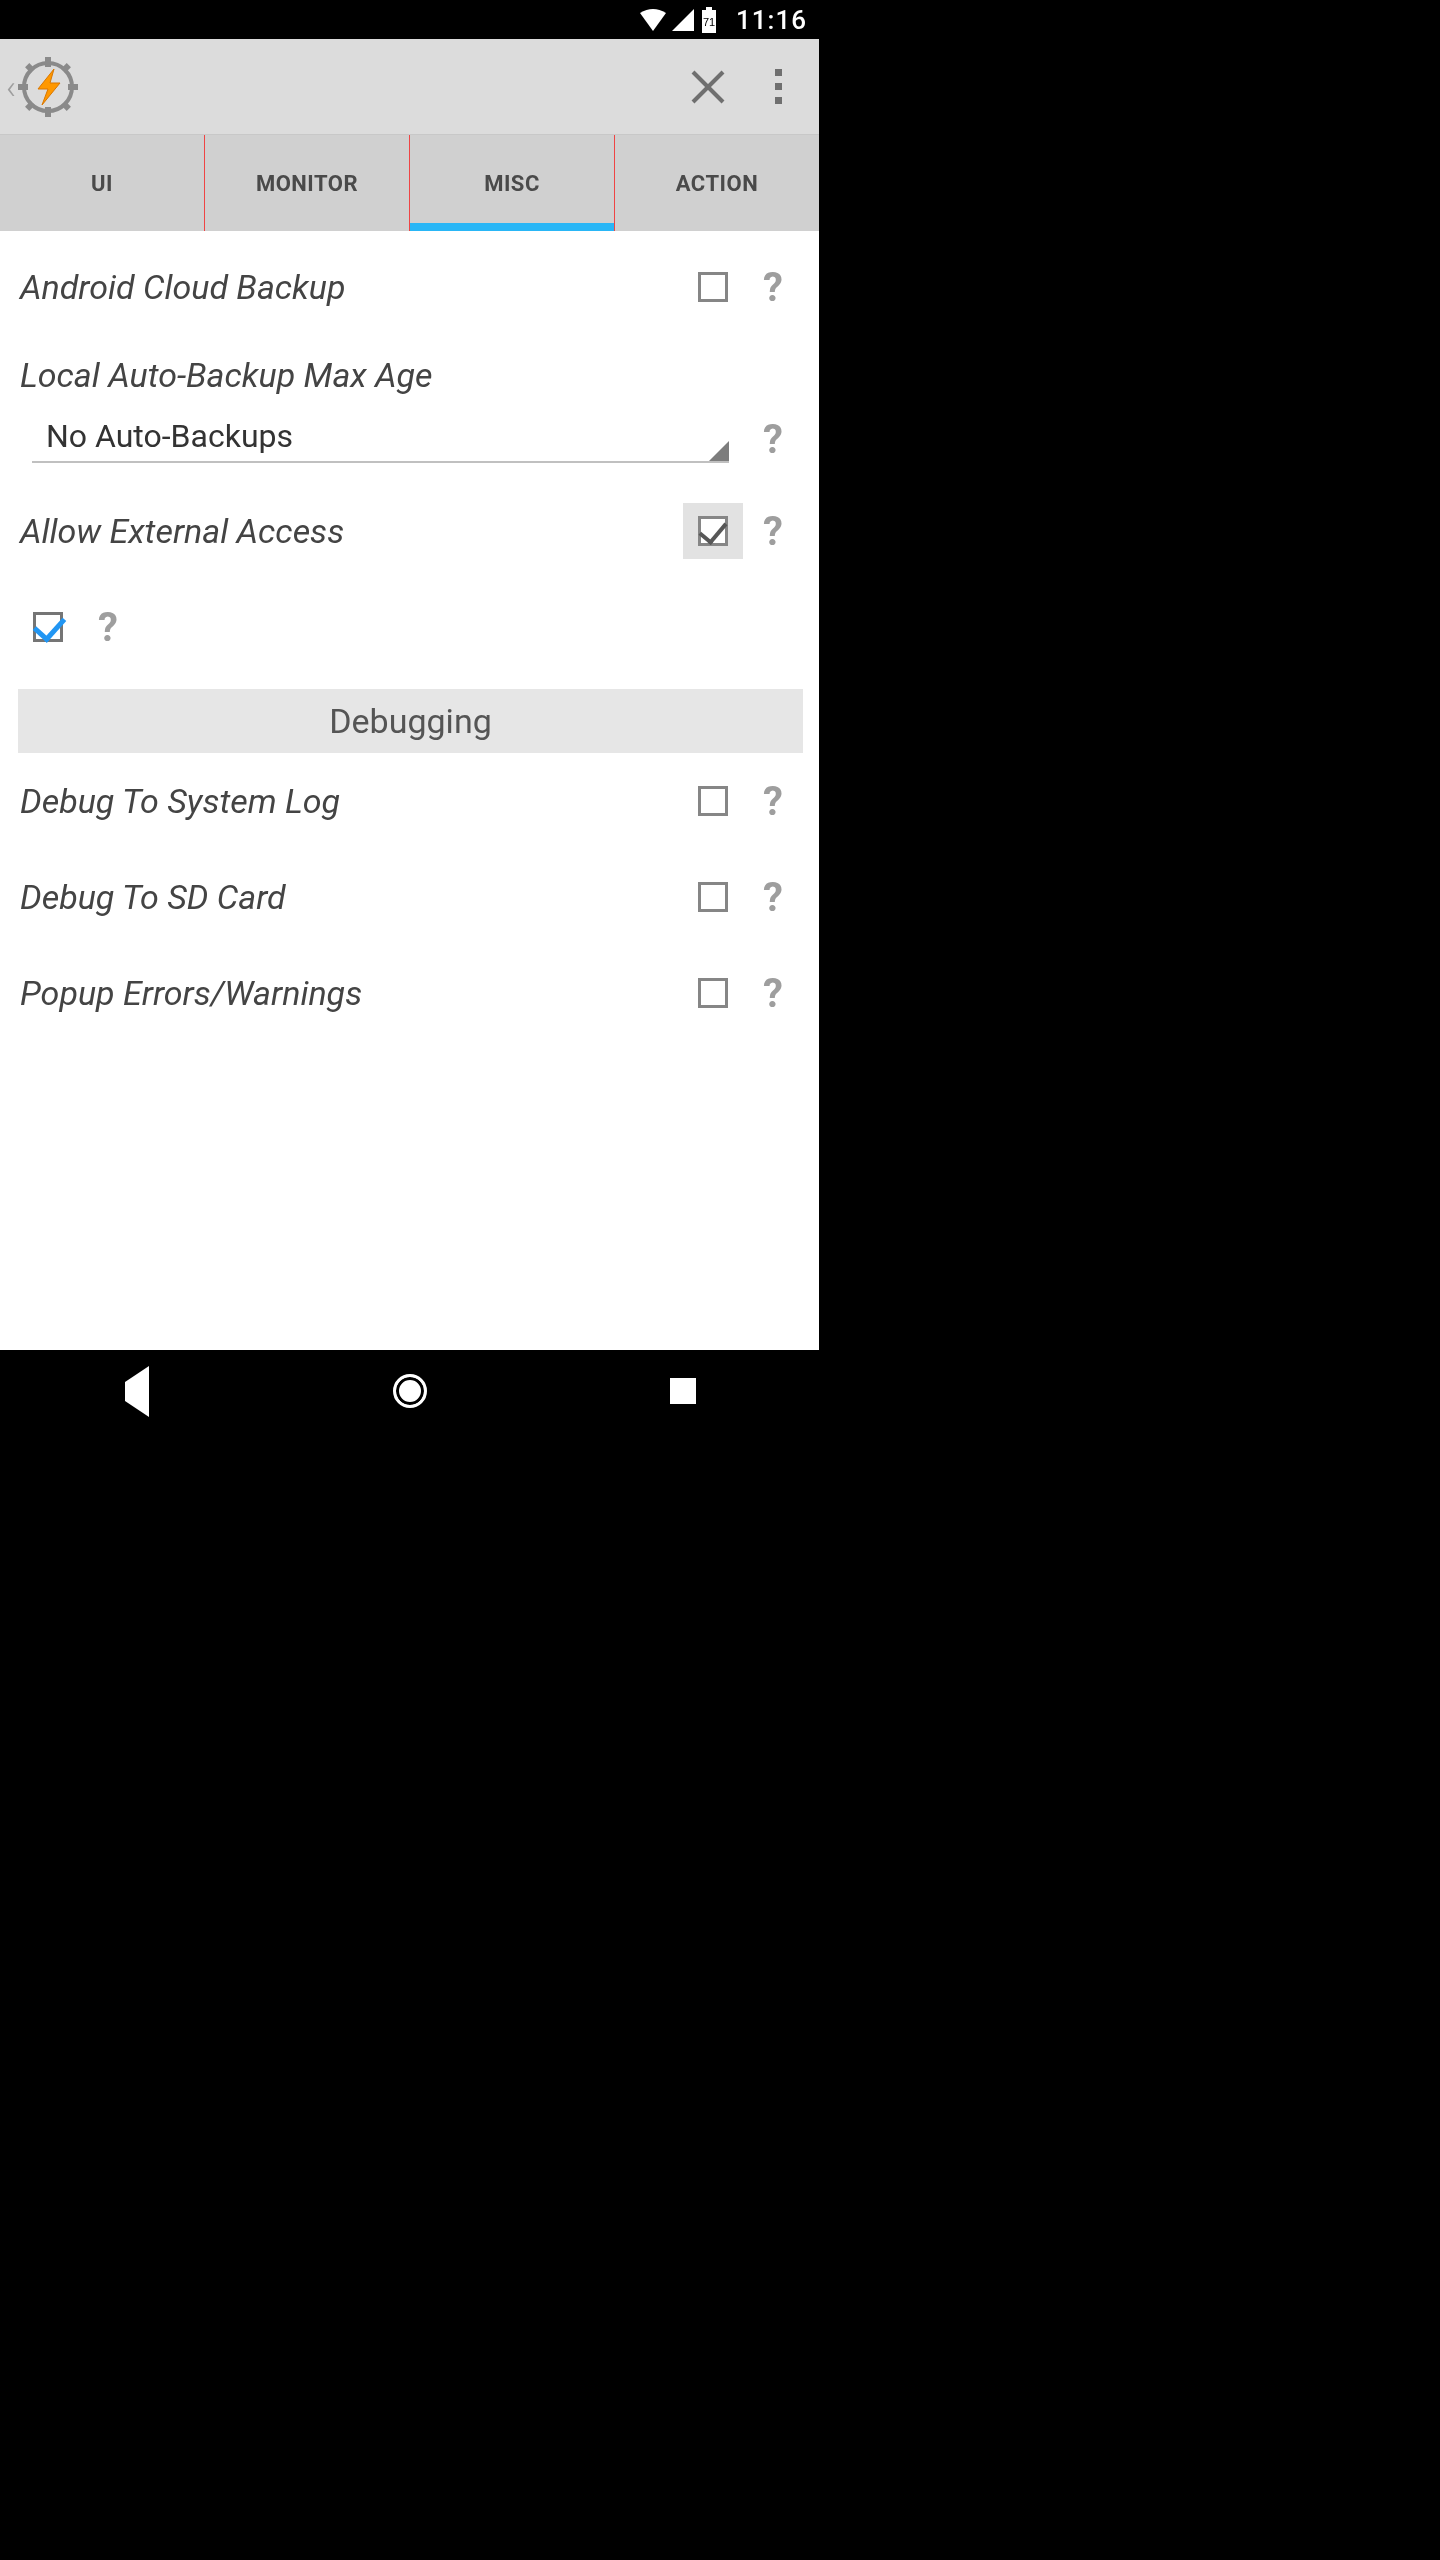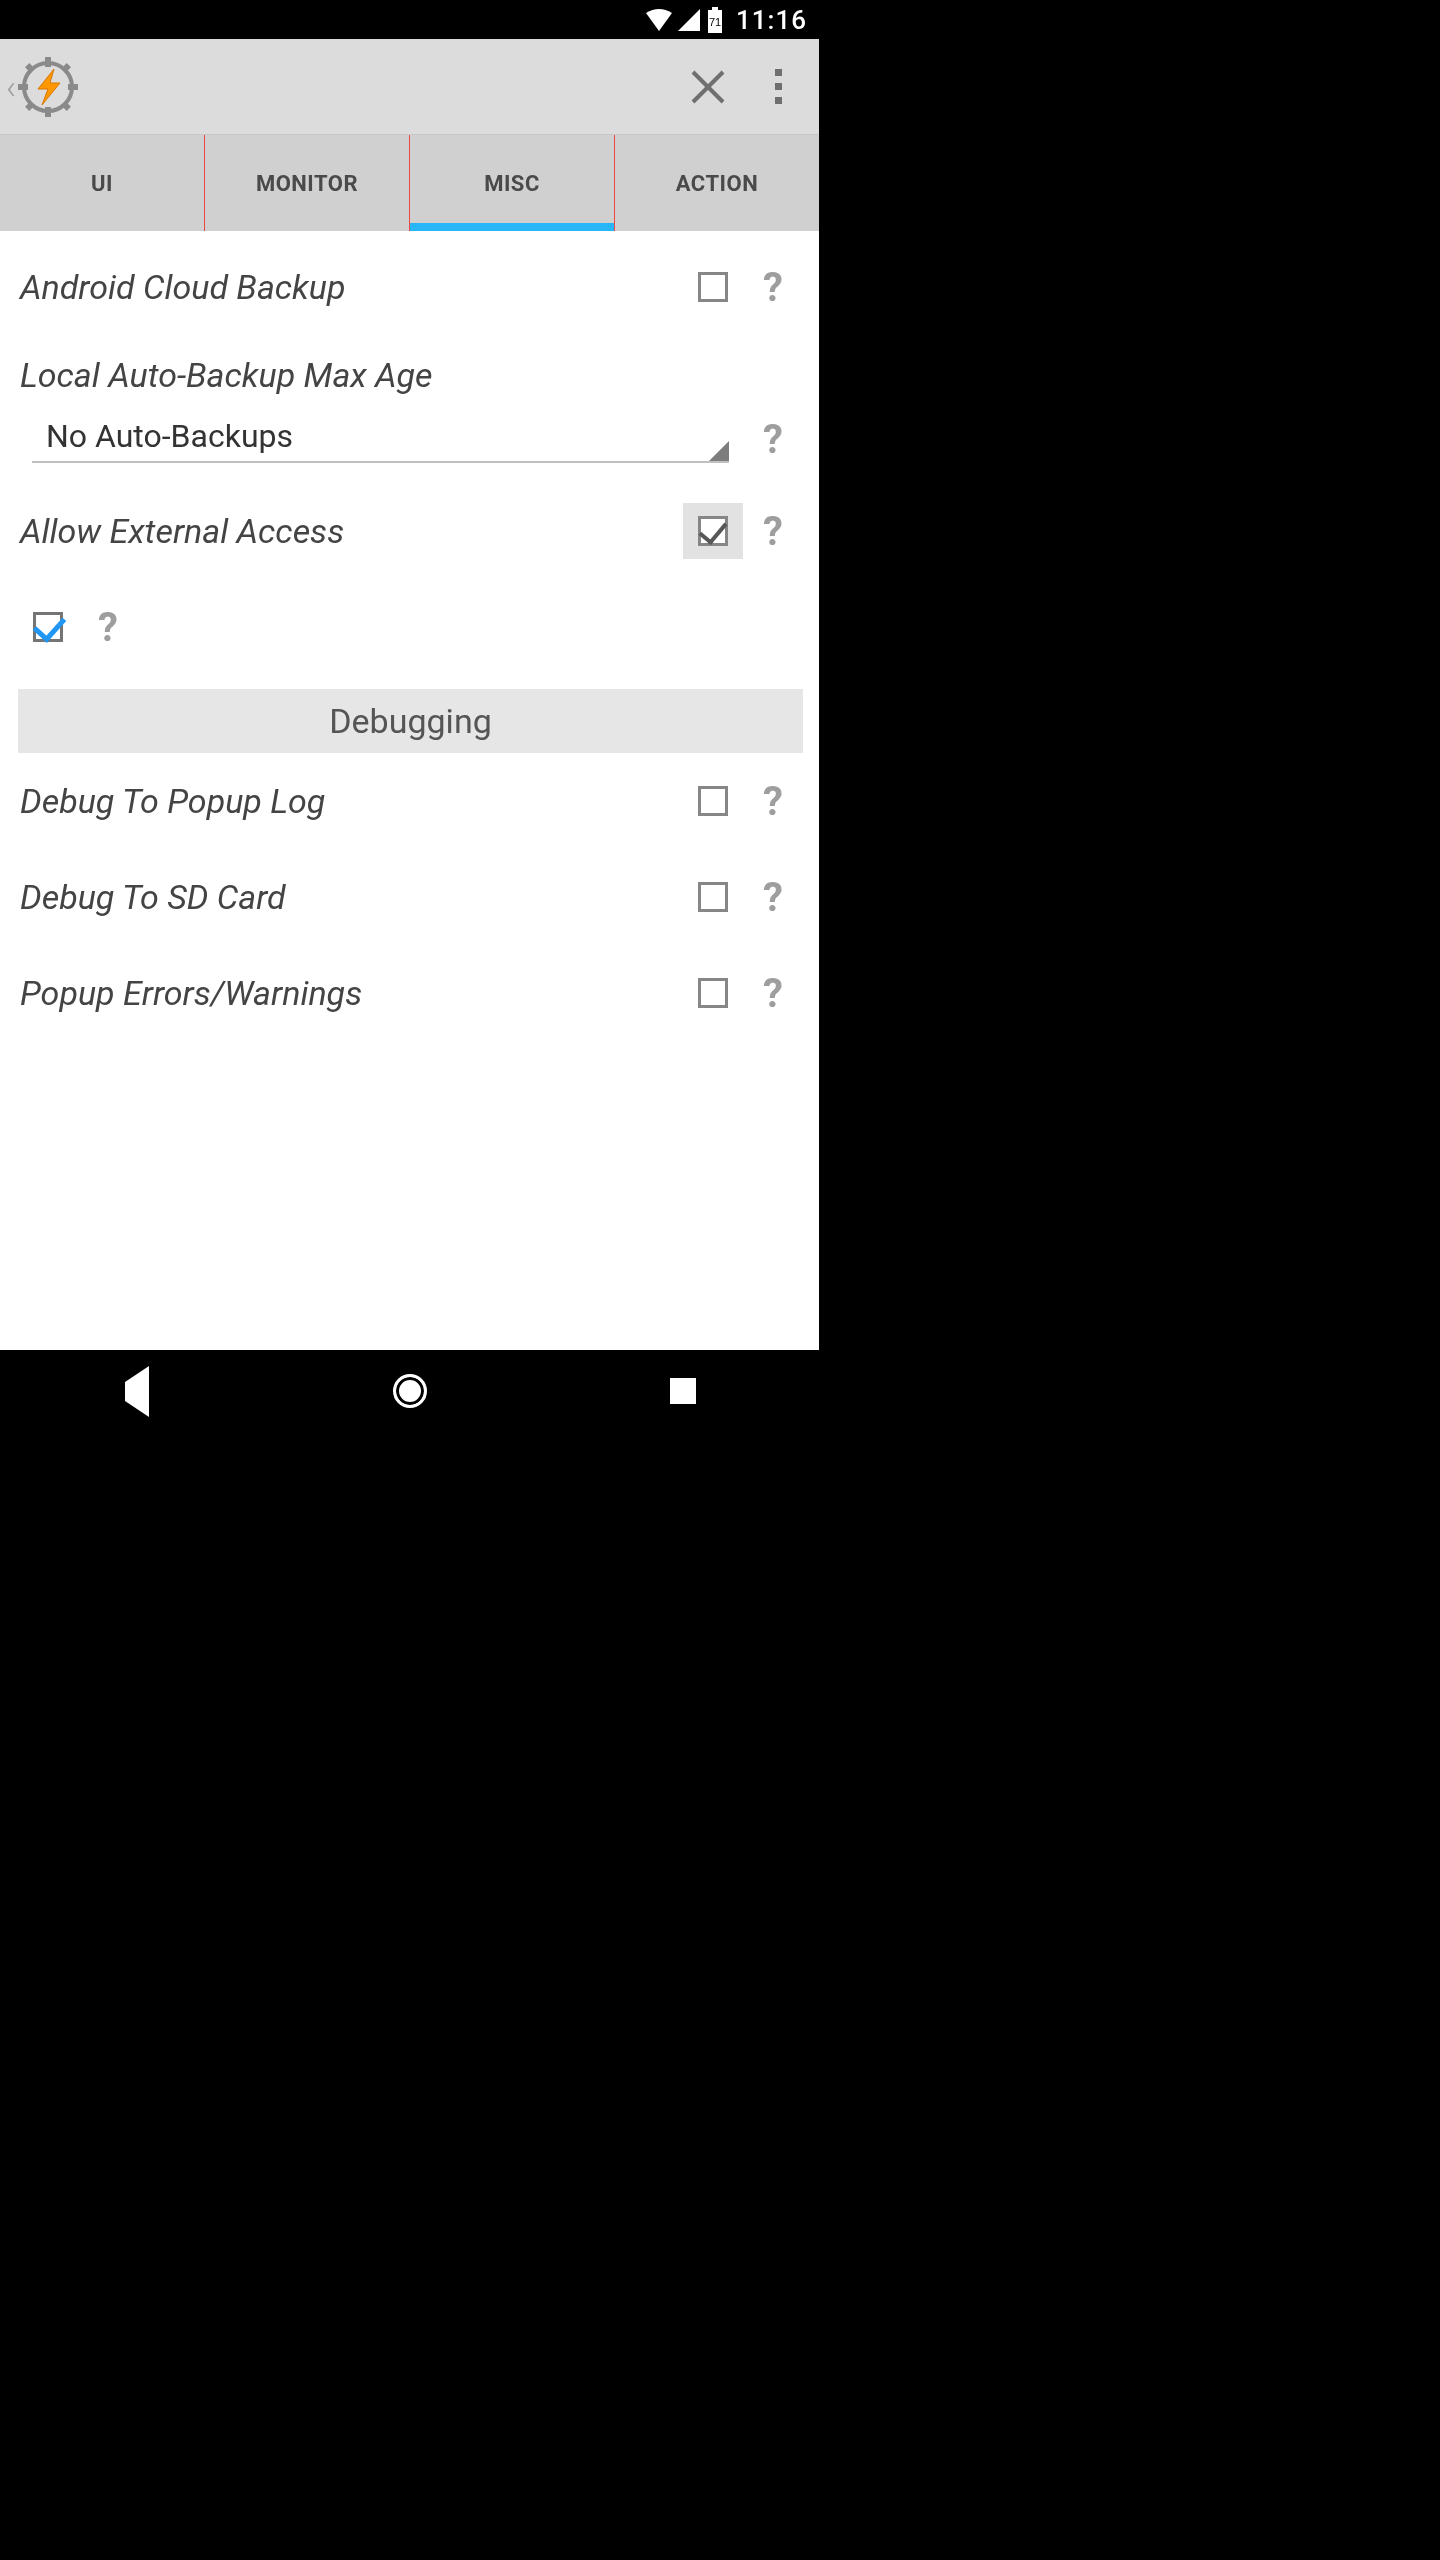--- a/index.html
+++ b/index.html
@@ -1,20 +1,20 @@
 <!DOCTYPE html>
 <html><head>
 <meta charset="utf-8">
 <style>
   * { margin: 0; padding: 0; box-sizing: border-box; }
   html, body { width: 819px; height: 1440px; font-family: Roboto, "Helvetica Neue", Arial, sans-serif; background: #000; overflow: hidden; }
 
   
   .status-bar { height: 39px; background: #000; color: #fff; display: flex; justify-content: flex-end; align-items: center; padding-right: 12px; gap: 6px; }
-  .status-bar .clock { font-size: 26px; font-weight: 500; letter-spacing: 1px; margin-left: 6px; }
+  .status-bar .clock { font-size: 26px; font-weight: 500; letter-spacing: 1px; margin-left: 12px; }
   .status-icon svg { display: block; }
 
   
   .app-bar { height: 96px; background: #dcdcdc; border-bottom: 1px solid #c8c8c8; display: flex; align-items: center; padding: 0 6px; }
   .app-bar .back-and-logo { display: flex; align-items: center; gap: 2px; }
   .app-bar .back-chevron { color: #9e9e9e; font-size: 34px; font-weight: 300; }
   .app-bar .spacer { flex: 1; }
   .app-bar .close-btn, .app-bar .overflow-btn { width: 70px; height: 70px; display: flex; align-items: center; justify-content: center; color: #6f6f6f; }
   .app-bar .close-btn svg { stroke: #6f6f6f; stroke-width: 4; }
   .overflow-dots { display: flex; flex-direction: column; gap: 7px; }
@@ -169,21 +169,21 @@
         <div class="cb checked-blue"></div>
       </div>
     <div class="help">
         <span class="help-q">?</span>
       </div>
   </div>
 
   <div class="section-header">Debugging</div>
 
   <div class="row">
-    <div class="row-label">Debug To Popup Log</div>
+    <div class="row-label">Debug To System Log</div>
     <div class="checkbox-wrap">
         <div class="cb"></div>
       </div>
     <div class="help">
         <span class="help-q">?</span>
       </div>
   </div>
 
   <div class="row">
     <div class="row-label">Debug To SD Card</div>

